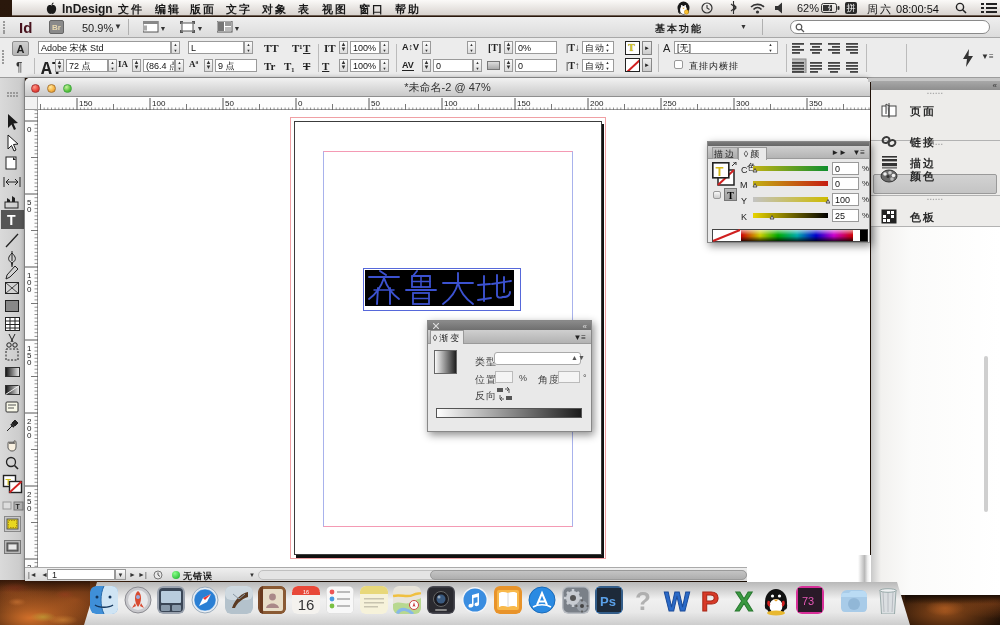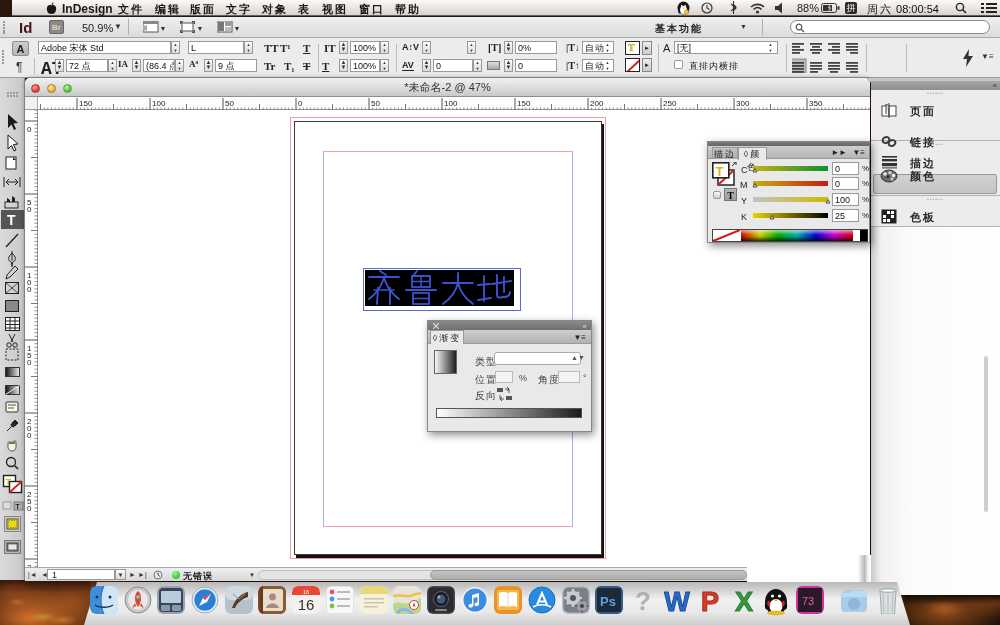--- a/index.html
+++ b/index.html
@@ -104,21 +104,21 @@
  <svg class="abs" style="left:737px;top:2px" width="17" height="12">
       <g fill="none" stroke="#333">
         <path d="M2 5 C5.5 1.5 11.5 1.5 15 5" stroke-width="1.6"></path>
         <path d="M4.5 7.5 C7 5 10 5 12.5 7.5" stroke-width="1.6"></path>
       </g>
       <circle cx="8.5" cy="10" r="1.6" fill="#333"></circle>
     </svg>
  <svg class="abs" style="left:763px;top:2px" width="12" height="12">
       <path d="M0 4 L3 4 L7 0.5 L7 11.5 L3 8 L0 8 Z" fill="#333"></path>
     </svg>
- <span class="abs" style="left:785px;top:2px;font-size:11px;color:#222">88%</span>
+ <span class="abs" style="left:785px;top:2px;font-size:11px;color:#222">62%</span>
  <svg class="abs" style="left:809px;top:3px" width="19" height="10">
       <rect x="0.5" y="0.5" width="15" height="9" rx="2" fill="none" stroke="#333"></rect>
       <rect x="2" y="2" width="9" height="6" fill="#333"></rect>
       <path d="M9 2 L7.5 4.8 L9.5 4.8 L8 7.8" stroke="#eee" stroke-width="0.9" fill="none"></path>
       <rect x="16.5" y="3" width="2" height="4" rx="1" fill="#333"></rect>
     </svg>
  <span class="abs" style="left:833px;top:2px;width:12px;height:12px;background:#2a2a2a;border-radius:2px;color:#fff;font-size:9px;text-align:center;line-height:12px;overflow:hidden">拼</span>
  <span class="abs" style="left:855px;top:2px;font-size:11px;color:#111"><span style="letter-spacing:2px">周六</span> 08:00:54</span>
  <svg class="abs" style="left:943px;top:2px" width="13" height="12">
       <circle cx="5" cy="5" r="3.6" fill="none" stroke="#222" stroke-width="1.4"></circle>
@@ -224,21 +224,21 @@
  <span class="fld" style="left:143px;top:21px;width:32px;height:13px">(86.4 点</span>
  <span class="stp" style="left:175px;top:21px;height:13px;line-height:11px;font-size:7px">
       <i>▲</i>
       <i>▼</i>
     </span>
  <b class="abs" style="left:189px;top:21px;font-size:9px;font-family:'Liberation Serif',serif">Aª</b>
  <span class="stp" style="left:204px;top:21px;height:13px">▲<br>▼</span>
  <span class="fld" style="left:215px;top:21px;width:42px;height:13px">9 点</span>
 
  <b class="abs" style="left:264px;top:4px;font-size:11px;font-family:'Liberation Serif',serif">TT</b>
- <b class="abs" style="left:280px;top:4px;font-size:11px;font-family:'Liberation Serif',serif">T¹</b>
+ <b class="abs" style="left:292px;top:4px;font-size:11px;font-family:'Liberation Serif',serif">T¹</b>
  <b class="abs" style="left:303px;top:4px;font-size:11px;font-family:'Liberation Serif',serif;text-decoration:underline">T</b>
  <b class="abs" style="left:264px;top:22px;font-size:11px;font-family:'Liberation Serif',serif">Tr</b>
  <b class="abs" style="left:284px;top:22px;font-size:11px;font-family:'Liberation Serif',serif">T₁</b>
  <b class="abs" style="left:303px;top:22px;font-size:11px;font-family:'Liberation Serif',serif;text-decoration:line-through">T</b>
  <span class="abs" style="left:318px;top:6px;width:1px;height:28px;background:#bbb"></span>
 
  <b class="abs" style="left:324px;top:4px;font-size:11px;font-family:'Liberation Serif',serif">IT</b>
  <span class="stp" style="left:339px;top:3px;height:13px">▲<br>▼</span>
  <span class="fld" style="left:350px;top:3px;width:30px;height:13px">100%</span>
  <span class="stp" style="left:380px;top:3px;height:13px;line-height:11px;font-size:7px">

